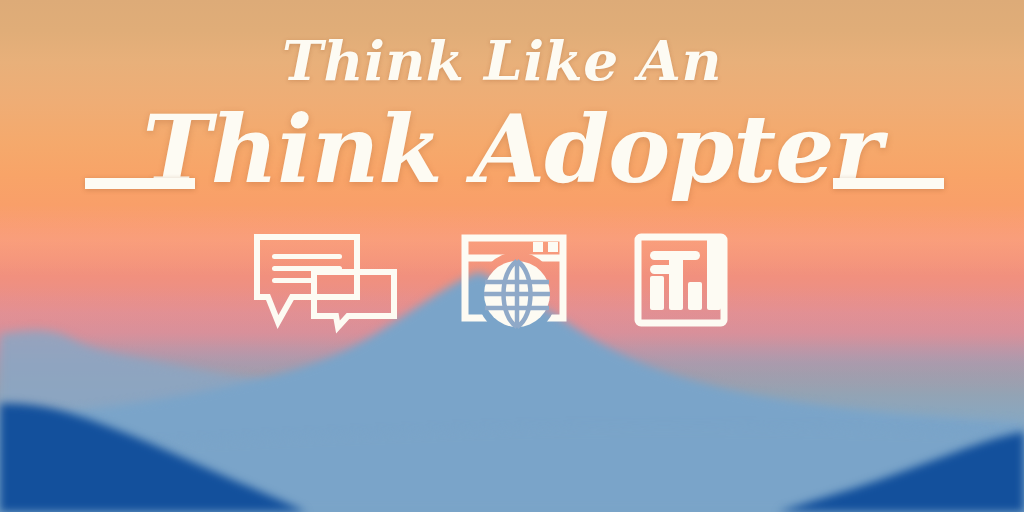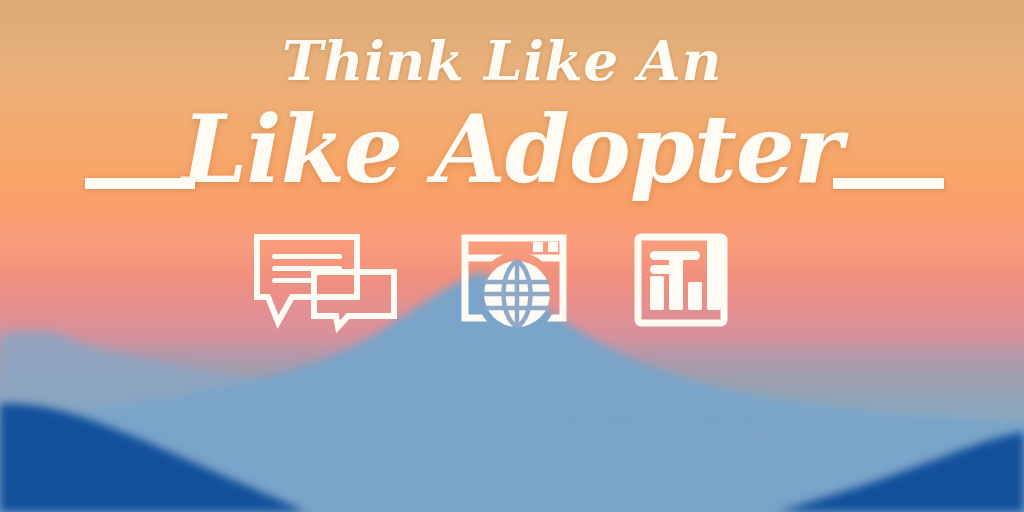--- a/index.html
+++ b/index.html
@@ -168,21 +168,21 @@
     <path d="M 1054 524
              L 1054 428
              C 1020 430 988 440 956 452
              C 920 465 886 478 852 489
              C 822 498 796 506 772 514
              L 772 524 Z" fill="#13509c"></path>
   </svg>
 
   <div class="headings">
     <div class="line1">Think Like An</div>
-    <div class="line2">Like Adopter</div>
+    <div class="line2">Think Adopter</div>
   </div>
 
   <div class="rule rule-left"></div>
   <div class="rule rule-right"></div>
 
   <div class="icons">
 
     <div class="icon-slot ic-chat">
       <svg width="150" height="95" viewBox="0 0 150 95" fill="none">
 

